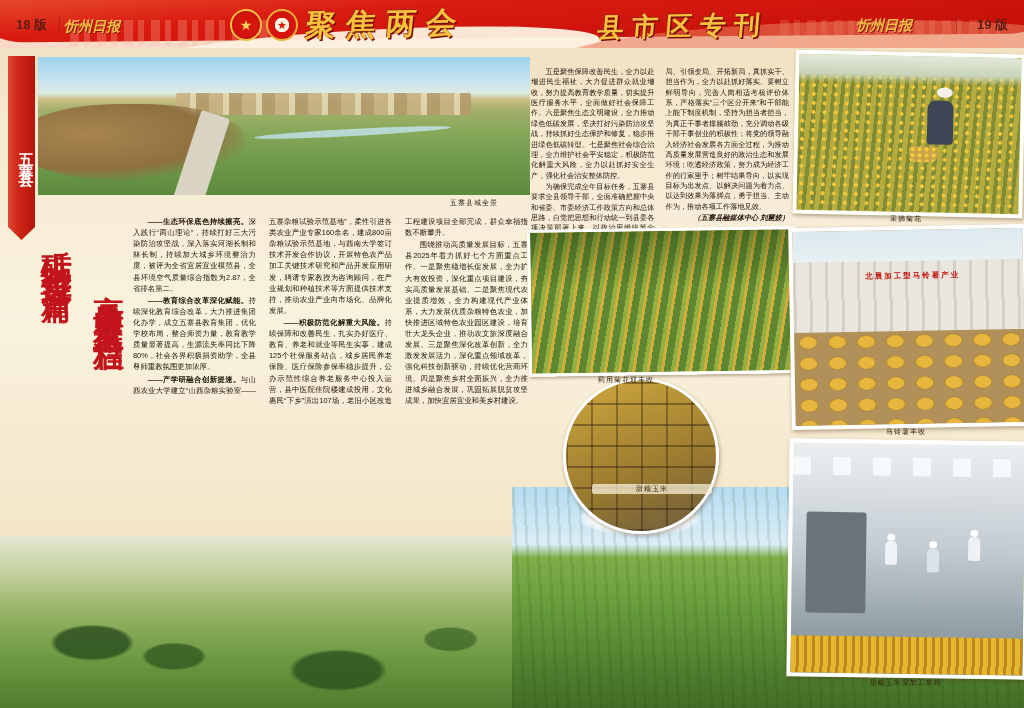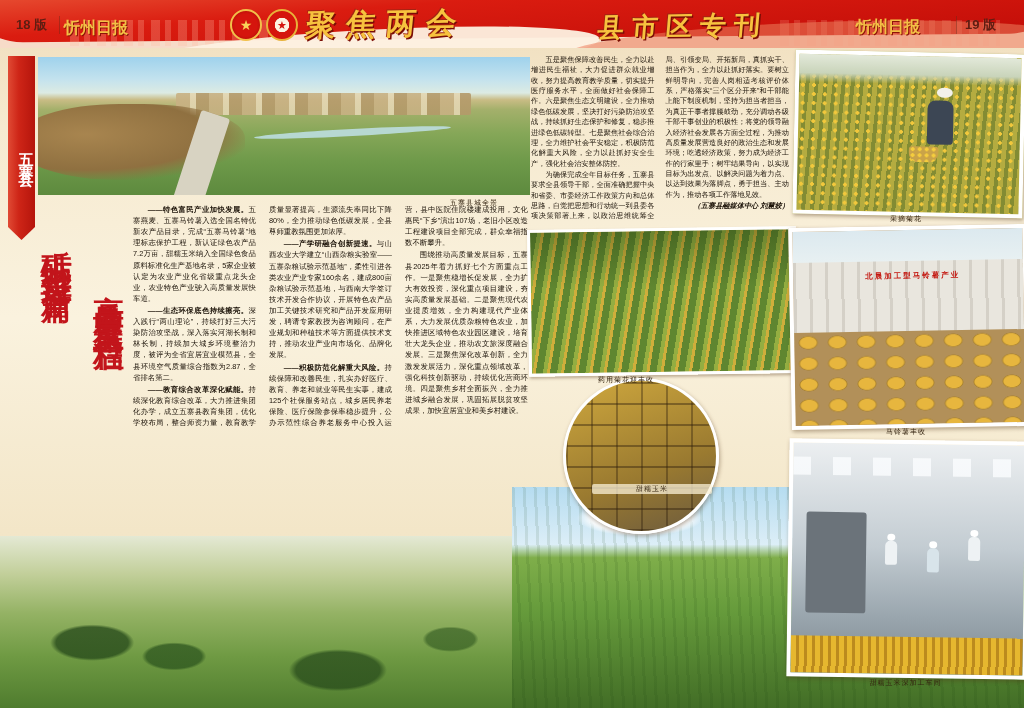--- a/index.html
+++ b/index.html
@@ -13,22 +13,22 @@
     border-radius:0 0 70px 80px;transform:rotate(-.5deg);}
   .banner .wave{position:absolute;left:130px;top:30px;width:470px;height:44px;background:#fdf1e2;
     border-radius:50%;transform:rotate(-3.2deg);opacity:.95;}
   .banner .swoosh{position:absolute;left:560px;top:22px;width:520px;height:54px;background:#ec7f5c;
     border-radius:50% 50% 0 0;transform:rotate(-2deg);opacity:.55;}
   .banner .skyline{position:absolute;top:20px;height:26px;opacity:.5;
     background:repeating-linear-gradient(90deg,rgba(255,185,160,.55) 0 9px,transparent 9px 14px,rgba(255,185,160,.55) 14px 20px,transparent 20px 27px);}
   .banner .sk-l{left:70px;width:230px;} .banner .sk-r{left:780px;width:220px;opacity:.35;}
   .pageno{position:absolute;font-size:13px;font-weight:bold;color:#5e1d12;z-index:3;}
   .pageno.left{left:16px;top:16px;border-right:1px solid rgba(110,40,25,.45);padding-right:12px;}
-  .pageno.right{left:956px;top:16px;border-left:1px solid rgba(110,40,25,.45);padding-left:8px;}
-  .masthead{position:absolute;font-size:16px;font-weight:bold;color:#f3bf45;
+  .pageno.right{left:956px;top:16px;border-left:1px solid rgba(110,40,25,.45);padding-left:20px;}
+  .masthead{position:absolute;font-size:14px;font-style:italic;font-weight:bold;color:#f3bf45;
     text-shadow:1px 1px 0 #8d1407;z-index:3;font-family:"DejaVu Serif",serif;}
   .masthead.left{left:64px;top:18px;}
   .masthead.right{left:856px;top:17px;}
   .emblem{position:absolute;width:28px;height:28px;border-radius:50%;z-index:3;display:flex;align-items:center;justify-content:center;}
   .emblem.national{left:230px;top:9px;background:radial-gradient(circle,#d5150d 55%,#a30b06 100%);border:2px solid #f2c04a;}
   .emblem.national .star{color:#f8d259;font-size:14px;line-height:1;}
   .emblem.cppcc{left:266px;top:9px;background:radial-gradient(circle,#fdf3e0 35%,#d5150d 38% 100%);border:2px solid #e8b23a;}
   .emblem.cppcc .star{color:#d5150d;font-size:11px;line-height:1;}
   .cal{position:absolute;font-family:"DejaVu Serif",serif;font-weight:bold;color:#f7c23e;z-index:3;
     text-shadow:1.5px 1.5px 0 #7a0d06,-1px -1px 0 #a32513;}
@@ -51,21 +51,21 @@
     background:radial-gradient(ellipse at 30% 40%,#a8854f 0%,#8f7040 55%,transparent 75%);}
   .panorama .road{position:absolute;left:30%;top:40%;width:6%;height:70%;background:#d8d3c2;transform:rotate(18deg);border-radius:3px;}
   .panorama .river{position:absolute;left:44%;top:52%;width:40%;height:5%;background:#bfe0e8;transform:rotate(-3deg);border-radius:50%;opacity:.85;}
   .cap-panorama{left:38px;top:198px;width:460px;text-align:right;}
   
   .headline{position:absolute;left:36px;top:226px;height:350px;z-index:4;writing-mode:vertical-rl;
     color:#c2151b;font-family:"DejaVu Serif",serif;font-weight:bold;}
   .headline .h-main{display:block;font-size:31px;letter-spacing:7px;padding-top:44px;margin-left:10px;}
   .headline .h-sub{display:block;font-size:31px;letter-spacing:7px;}
   
-  .cols{position:absolute;z-index:2;color:#1c1309;font-size:7.4px;line-height:1.5;text-align:justify;overflow:hidden;}
+  .cols{position:absolute;z-index:2;color:#1c1309;font-size:7.4px;line-height:1.5;text-align:justify;overflow:hidden;margin-top:12px;}
   .cols p{margin:0 0 1px 0;text-indent:2em;}
   .cols p b{font-weight:bold;}
   .cols p.byline{text-align:right;text-indent:0;font-weight:bold;font-style:italic;}
   .left-article{left:133px;top:204px;width:395px;height:342px;column-count:3;column-gap:13px;}
   .right-article{left:531px;top:55px;width:258px;height:176px;column-count:2;column-gap:11px;font-size:7.2px;line-height:1.44;}
   
   .fieldphoto{left:528px;top:228px;width:263px;height:141px;z-index:3;border:3px solid #fff;box-shadow:1px 2px 3px rgba(80,50,20,.35);transform:rotate(-.8deg);
     background:repeating-linear-gradient(100deg,#5f8630 0 7px,#94ae41 7px 11px,#cfae3b 11px 14px);}
   .fieldphoto .shade{position:absolute;inset:0;background:linear-gradient(180deg,rgba(30,50,10,.35),transparent 40%);}
   .cap-field{left:531px;top:375px;width:190px;text-align:center;}
@@ -157,23 +157,22 @@
     <div class="river"></div>
   </div>
   <div class="caption cap-panorama">五寨县城全景</div>
 
   <div class="headline">
     <div class="h-main">高质量发展再启程</div>
     <div class="h-sub">砥砺奋进谱新篇</div>
   </div>
 
   <div class="cols left-article">
-      <p><b>——特色富民产业加快发展。</b><span>五寨燕麦、五寨马铃薯入选全国名特优新农产品目录，完成“五寨马铃薯”地理标志保护工程，新认证绿色农产品7.2万亩，甜糯玉米纳入全国绿色食品原料标准化生产基地名录，5家企业被认定为农业产业化省级重点龙头企业，农业特色产业驶入高质量发展快车道。</span></p>
       <p><b>——生态环保底色持续擦亮。</b><span>深入践行“两山理论”，持续打好三大污染防治攻坚战，深入落实河湖长制和林长制，持续加大城乡环境整治力度，被评为全省宜居宜业模范县，全县环境空气质量综合指数为2.87，全省排名第二。</span></p>
-      <p><b>——教育综合改革深化赋能。</b><span>持续深化教育综合改革，大力推进集团化办学，成立五寨县教育集团，优化学校布局，整合师资力量，教育教学质量显著提高，生源流失率同比下降80%，全力推动绿色低碳发展，全县尊师重教氛围更加浓厚。</span></p>
+      <p><b>——教育综合改革深化赋能。</b><span>持续深化教育综合改革，大力推进集团化办学，成立五寨县教育集团，优化学校布局，整合师资力量，教育教学质量显著提高，生源流失率同比下降80%，社会各界积极捐资助学，全县尊师重教氛围更加浓厚。</span></p>
       <p><b>——产学研融合创新提速。</b><span>与山西农业大学建立“山西杂粮实验室——五寨杂粮试验示范基地”，柔性引进各类农业产业专家160余名，建成800亩杂粮试验示范基地，与西南大学签订技术开发合作协议，开展特色农产品加工关键技术研究和产品开发应用研发，聘请专家教授为咨询顾问，在产业规划和种植技术等方面提供技术支持，推动农业产业向市场化、品牌化发展。</span></p>
       <p><b>——积极防范化解重大风险。</b><span>持续保障和改善民生，扎实办好医疗、教育、养老和就业等民生实事，建成125个社保服务站点，城乡居民养老保险、医疗保险参保率稳步提升，公办示范性综合养老服务中心投入运营，县中医院住院楼建成投用，文化惠民“下乡”演出107场，老旧小区改造工程建设项目全部完成，群众幸福指数不断攀升。</span></p>
       <p><span>围绕推动高质量发展目标，五寨县2025年着力抓好七个方面重点工作。一是聚焦稳增长促发展，全力扩大有效投资，深化重点项目建设，夯实高质量发展基础。二是聚焦现代农业提质增效，全力构建现代产业体系，大力发展优质杂粮特色农业，加快推进区域特色农业园区建设，培育壮大龙头企业，推动农文旅深度融合发展。三是聚焦深化改革创新，全力激发发展活力，深化重点领域改革，强化科技创新驱动，持续优化营商环境。四是聚焦乡村全面振兴，全力推进城乡融合发展，巩固拓展脱贫攻坚成果，加快宜居宜业和美乡村建设。</span></p>
     </div>
   <div class="cols right-article">
       <p><span>五是聚焦保障改善民生，全力以赴增进民生福祉，大力促进群众就业增收，努力提高教育教学质量，切实提升医疗服务水平，全面做好社会保障工作。六是聚焦生态文明建设，全力推动绿色低碳发展，坚决打好污染防治攻坚战，持续抓好生态保护和修复，稳步推进绿色低碳转型。七是聚焦社会综合治理，全力维护社会平安稳定，积极防范化解重大风险，全力以赴抓好安全生产，强化社会治安整体防控。</span></p>
       <p><span>为确保完成全年目标任务，五寨县要求全县领导干部，全面准确把握中央和省委、市委经济工作政策方向和总体思路，自觉把思想和行动统一到县委各项决策部署上来，以政治思维统筹全局、引领变局、开拓新局，真抓实干、担当作为，全力以赴抓好落实。要树立鲜明导向，完善人岗相适考核评价体系，严格落实“三个区分开来”和干部能上能下制度机制，坚持为担当者担当，为真正干事者撑腰鼓劲，充分调动各级干部干事创业的积极性；将党的领导融入经济社会发展各方面全过程，为推动高质量发展营造良好的政治生态和发展环境；吃透经济政策，努力成为经济工作的行家里手；树牢结果导向，以实现目标为出发点、以解决问题为着力点、以达到效果为落脚点，勇于担当、主动作为，推动各项工作落地见效。</span></p>
       <p class="byline"><span>（五寨县融媒体中心 刘慧姣）</span></p>
     </div>
 

